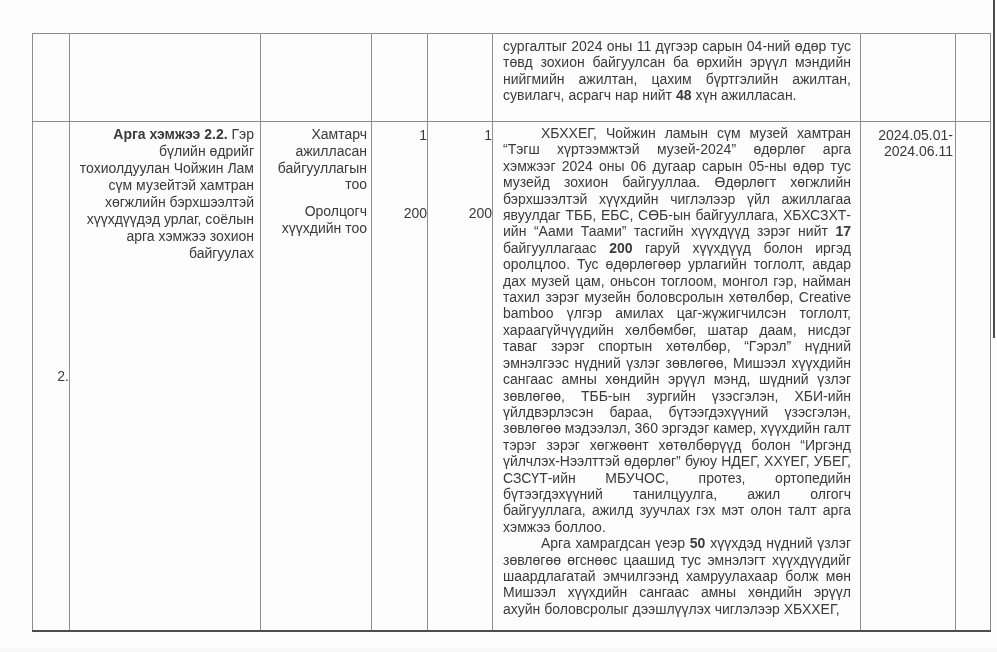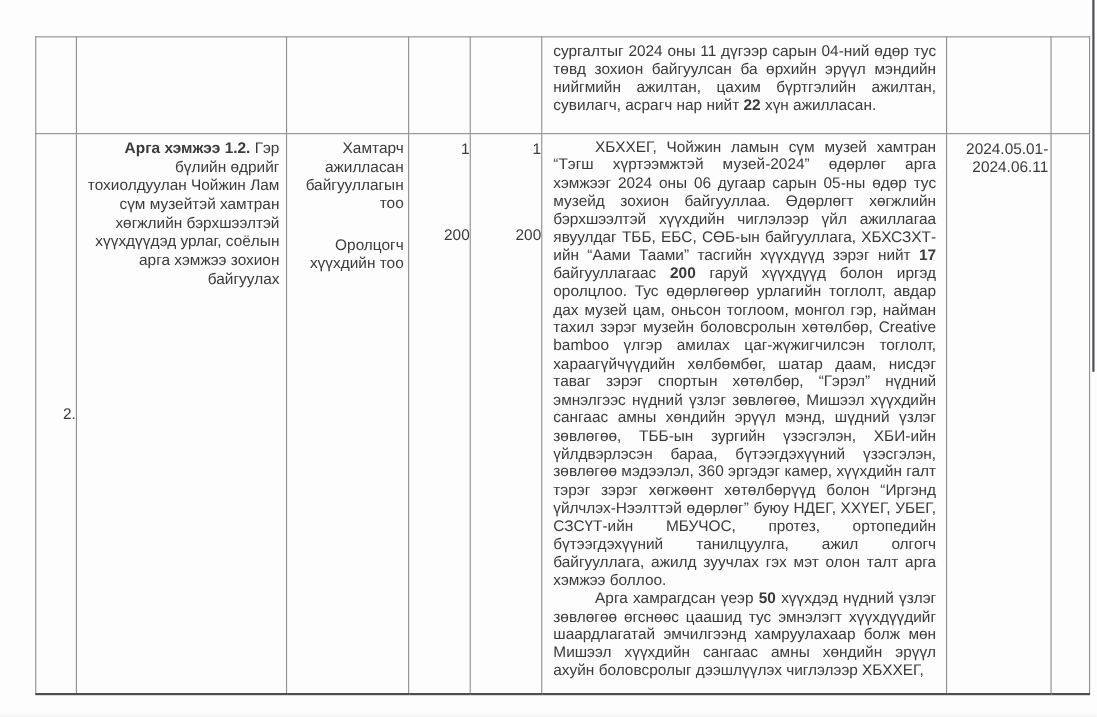--- a/index.html
+++ b/index.html
@@ -53,21 +53,21 @@
   }
   td.cell-description {
     padding: 4px 6px 0 7px;
     text-align: justify;
     line-height: 17px;
   }
   td.cell-indicators {
     padding: 4px 4px 0 7px;
     line-height: 16.8px;
   }
-  .indicator-second { margin-top: 21px; }
+  .indicator-second { margin-top: 10px; }
   td.cell-count {
     padding-top: 5px;
     text-align: center;
   }
   .count-second { margin-top: 62px; }
   td.cell-result {
     padding: 3px 9px 0 10px;
     text-align: justify;
     margin-top: 23px;
   }
@@ -103,29 +103,29 @@
       <col style="width:35px">
     </colgroup>
 
     <tbody>
         <tr class="row-continuation">
       <td></td>
       <td></td>
       <td></td>
       <td></td>
       <td></td>
-      <td class="cell-result-continuation"><span>сургалтыг 2024 оны 11 дүгээр сарын 04-ний өдөр тус төвд зохион байгуулсан ба өрхийн эрүүл мэндийн нийгмийн ажилтан, цахим бүртгэлийн ажилтан, сувилагч, асрагч нар нийт </span><b>22</b><span> хүн ажилласан.</span></td>
+      <td class="cell-result-continuation"><span>сургалтыг 2024 оны 11 дүгээр сарын 04-ний өдөр тус төвд зохион байгуулсан ба өрхийн эрүүл мэндийн нийгмийн ажилтан, цахим бүртгэлийн ажилтан, сувилагч, асрагч нар нийт </span><b>48</b><span> хүн ажилласан.</span></td>
       <td></td>
       <td></td>
     </tr>
 
     <tr class="row-activity">
       <td class="cell-number">2.</td>
 
-      <td class="cell-description"><b>Арга хэмжээ 1.2.</b><span> Гэр бүлийн өдрийг тохиолдуулан Чойжин Лам сүм музейтэй хамтран хөгжлийн бэрхшээлтэй хүүхдүүдэд урлаг, соёлын арга хэмжээ зохион байгуулах</span></td>
+      <td class="cell-description"><b>Арга хэмжээ 2.2.</b><span> Гэр бүлийн өдрийг тохиолдуулан Чойжин Лам сүм музейтэй хамтран хөгжлийн бэрхшээлтэй хүүхдүүдэд урлаг, соёлын арга хэмжээ зохион байгуулах</span></td>
 
       <td class="cell-indicators">
         <div>Хамтарч ажилласан байгууллагын тоо</div>
         <div class="indicator-second">Оролцогч хүүхдийн тоо</div>
       </td>
 
       <td class="cell-count">
         <div>1</div>
         <div class="count-second">200</div>
       </td>

